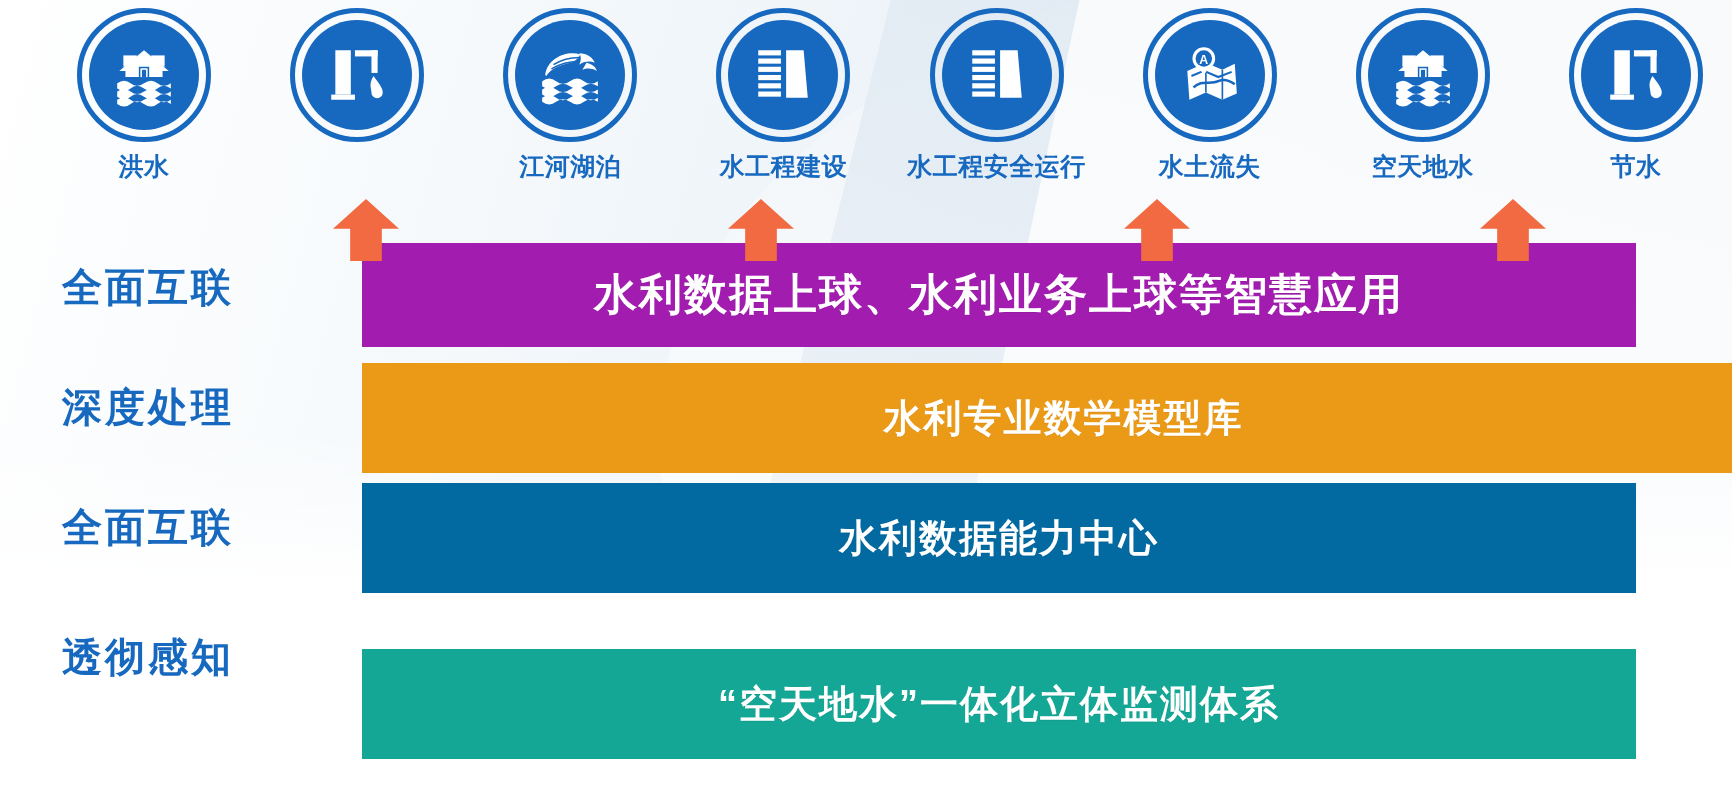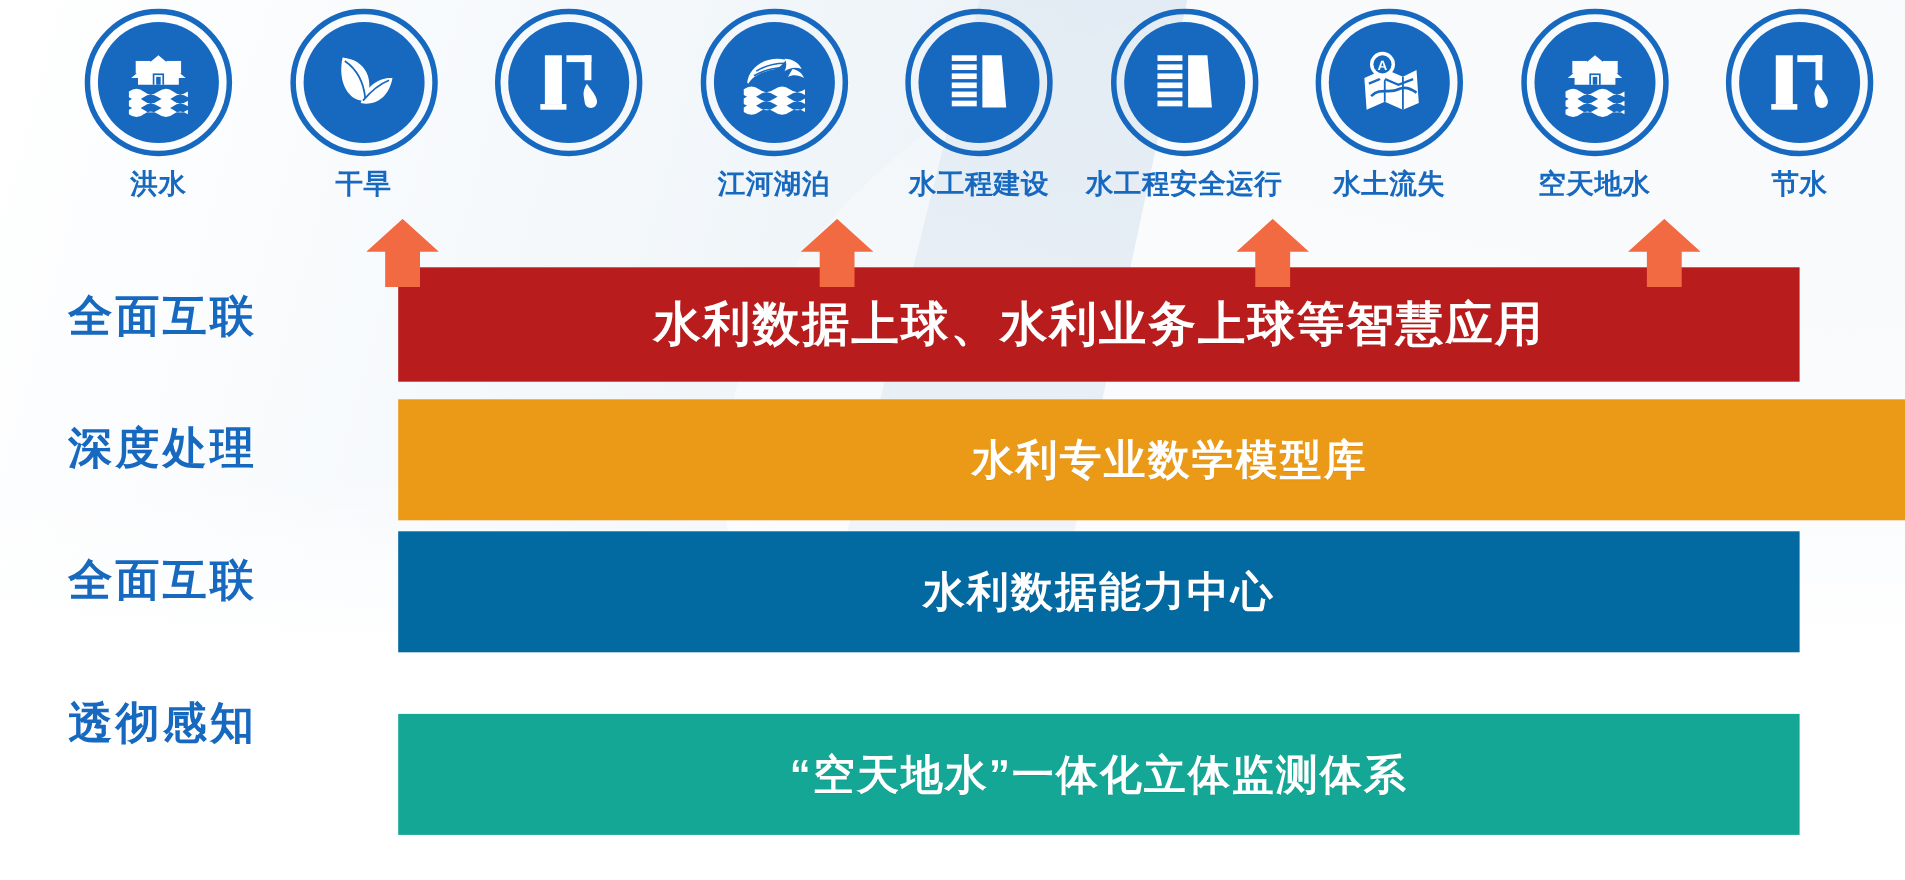--- a/index.html
+++ b/index.html
@@ -77,21 +77,21 @@
     color:#1769c0; letter-spacing:3px; white-space:nowrap;
   }
   .layer-bar {
     position:absolute; display:flex; align-items:center; justify-content:center;
   }
   .layer-bar-text {
     color:#ffffff; font-weight:bold; white-space:nowrap;
     text-shadow:0 1px 0 rgba(0,0,0,.06);
   }
 
-  #bar-1 { left:362px; top:243px; width:1274px; height:104px; background:#b91c1c; }
+  #bar-1 { left:362px; top:243px; width:1274px; height:104px; background:#a21caf; }
   #bar-1 .layer-bar-text { font-size:43px; letter-spacing:2px; }
   #label-1 { top:260px; }
 
   #bar-2 { left:362px; top:363px; width:1403px; height:110px; background:#eb9a17; }
   #bar-2 .layer-bar-text { font-size:38px; letter-spacing:2px; }
   #label-2 { top:380px; }
 
   #bar-3 { left:362px; top:483px; width:1274px; height:110px; background:#0369a1;text-align:center; }
   #bar-3 .layer-bar-text { font-size:38px; letter-spacing:2px; }
   #label-3 { top:500px; }
@@ -129,35 +129,20 @@
               <path d="M6 40 q7-5 13 0 t13 0 t13 0 t13 0 v5 q-7-5-13 0 t-13 0 t-13 0 t-13 0 z"></path>
               <path d="M6 48 q7-5 13 0 t13 0 t13 0 t13 0 v5 q-7-5-13 0 t-13 0 t-13 0 t-13 0 z"></path>
               <path d="M6 56 q7-5 13 0 t13 0 t13 0 t13 0 v4 q-7-5-13 0 t-13 0 t-13 0 t-13 0 z"></path>
             </g>
           </svg>
         </div>
       </div>
       <div class="icon-label">洪水</div>
     </div>
 
-    <div class="icon-cell">
-      <div class="icon-ring">
-        <div class="icon-disc">
-          <svg viewBox="0 0 64 64">
-            <g fill="#ffffff">
-              <path d="M13 10 C34 12 41 30 34 48 C20 50 8 34 13 10 Z"></path>
-              <path d="M57 28 C54 46 40 53 29 50 C33 36 45 27 57 28 Z"></path>
-              <path d="M15 13 C28 22 32 35 33 46" stroke="#1769c0" stroke-width="1.6" fill="none"></path>
-              <path d="M54 30 C44 34 36 42 31 48" stroke="#1769c0" stroke-width="1.6" fill="none"></path>
-            </g>
-          </svg>
-        </div>
-      </div>
-      <div class="icon-label">干旱</div>
-    </div>
 
     <div class="icon-cell">
       <div class="icon-ring">
         <div class="icon-disc">
           <svg viewBox="0 0 64 64">
             <g fill="#ffffff">
               <rect x="11" y="8" width="15" height="43"></rect>
               <rect x="7" y="51" width="23" height="5"></rect>
               <rect x="30" y="8" width="22" height="6"></rect>
               <rect x="46" y="8" width="6" height="22"></rect>

